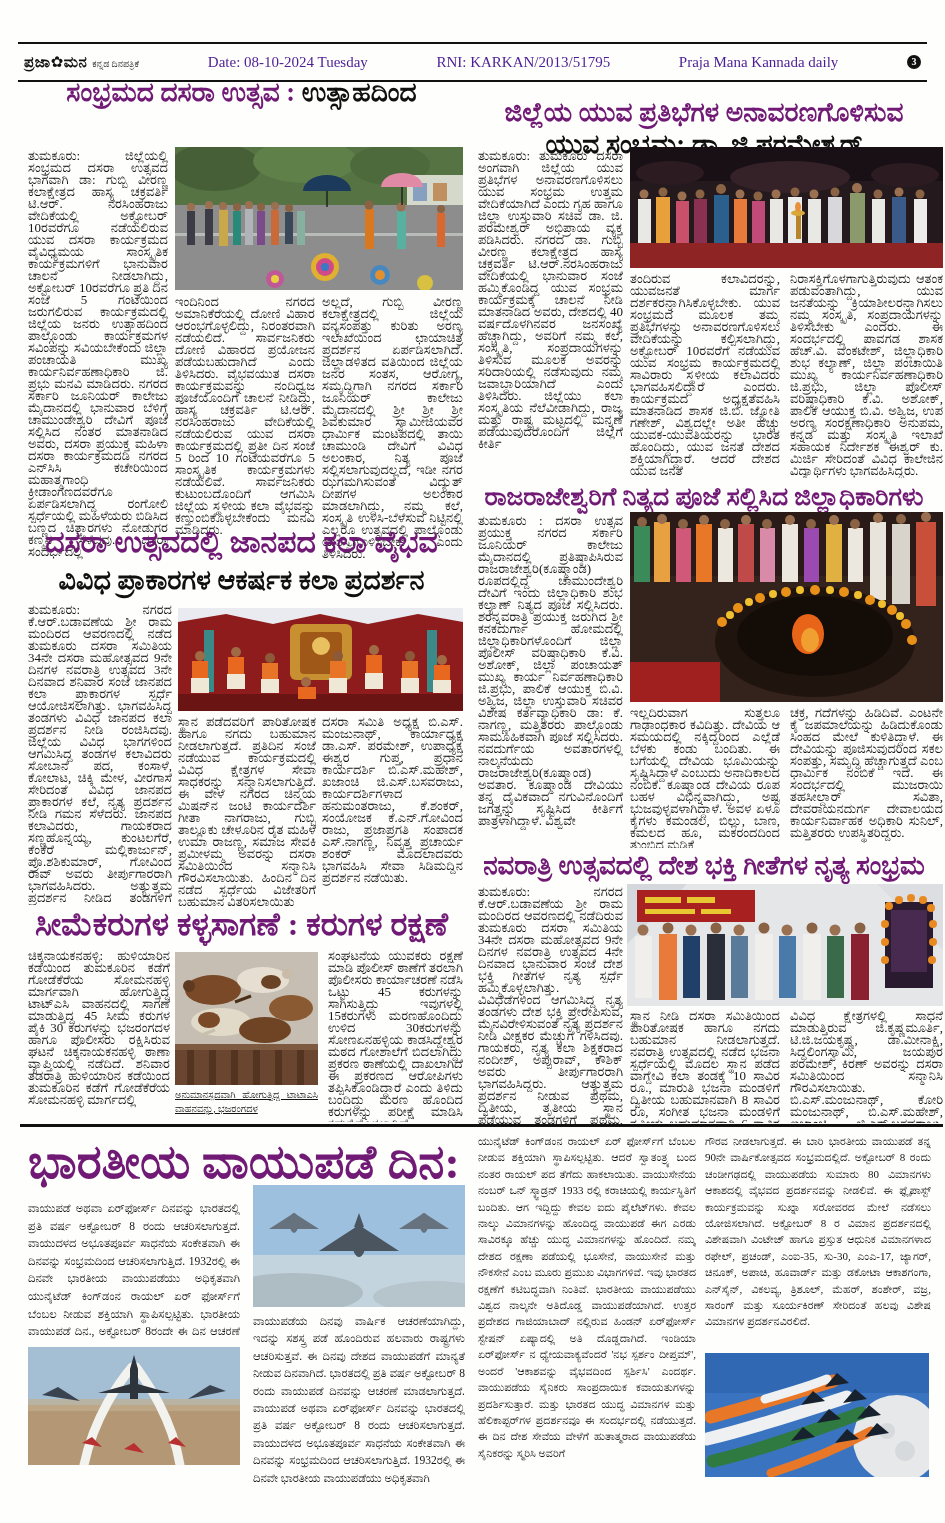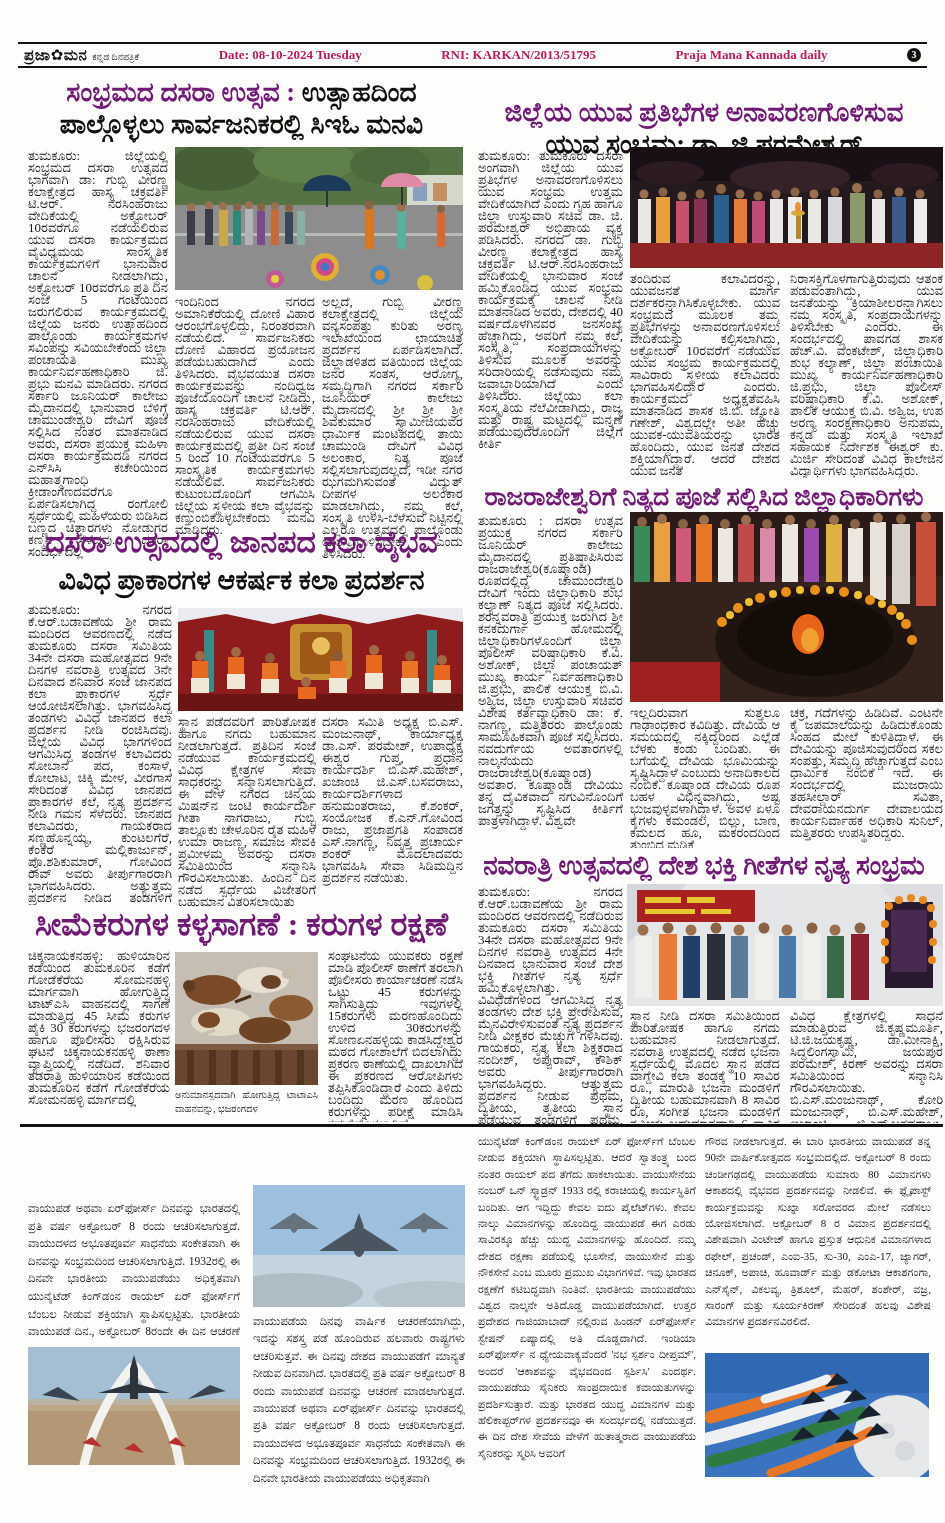--- a/index.html
+++ b/index.html
@@ -1,26 +1,26 @@
 <!DOCTYPE html>
 <html><head>
 <meta charset="utf-8">
 <style>
   html,body{margin:0;padding:0;background:#ffffff;}
   .page{position:relative;width:945px;height:1523px;background:#fefefc;
         font-family:"Liberation Serif","DejaVu Sans",serif;overflow:hidden;}
   .abs{position:absolute;}
   
-  .masthead{left:18px;top:42px;width:909px;height:26px;
+  .masthead{left:18px;top:42px;width:909px;height:40px;
             border-top:2px solid #111;border-bottom:2px solid #111;
             display:flex;align-items:center;justify-content:space-between;
             padding:0 6px;box-sizing:border-box;}
   .logo-main{font-weight:bold;font-size:15px;color:#111;letter-spacing:.5px;}
   .logo-tag{font-size:9.5px;color:#222;margin-left:5px;}
-  .mast-item{font-weight:bold;font-size:13px;color:#be185d;}
+  .mast-item{font-weight:normal;font-size:15px;color:#4c1d95;}
   .page-circle{display:inline-block;width:14px;height:14px;border-radius:50%;
                background:#111;color:#fff;font-size:10px;font-weight:bold;
                text-align:center;line-height:14px;}
   
   .hl{font-weight:bold;text-align:center;color:#101010;}
   .red{color:#701a75;}
   .hl-top{font-size:26.5px;line-height:32px;}
   .hl-mid1{font-size:30px;line-height:36px;}
   .hl-mid2{font-size:27px;line-height:34px;}
   .hl-sub{font-size:25px;line-height:30px;}
@@ -42,21 +42,20 @@
       <span class="logo-main">ಪ್ರಜಾ✿ಮನ</span><span class="logo-tag">ಕನ್ನಡ ದಿನಪತ್ರಿಕೆ</span>
     </span>
     <span class="mast-item">Date: 08-10-2024 Tuesday</span>
     <span class="mast-item">RNI: KARKAN/2013/51795</span>
     <span class="mast-item">Praja Mana Kannada daily</span>
     <span class="page-circle">3</span>
   </div>
 
   <div class="abs hl hl-top" style="left:20px;top:76px;width:443px;height:66px;">
     <span class="red">ಸಂಭ್ರಮದ ದಸರಾ ಉತ್ಸವ : </span><span>ಉತ್ಸಾಹದಿಂದ</span><br>
-    <span>ಪಾಲ್ಗೊಳ್ಳಲು ಸಾರ್ವಜನಿಕರಲ್ಲಿ ಸಿಇಓ ಮನವಿ</span>
   </div>
   <div class="abs photo" style="left:175px;top:147px;width:288px;height:143px;">
     <svg width="288" height="143" viewBox="0 0 288 143">
       <rect width="288" height="143" fill="#8f9490"></rect>
       <rect width="288" height="58" fill="#567344"></rect>
       <ellipse cx="40" cy="20" rx="46" ry="24" fill="#475f36"></ellipse>
       <ellipse cx="130" cy="14" rx="52" ry="22" fill="#60804a"></ellipse>
       <ellipse cx="215" cy="18" rx="40" ry="20" fill="#4c6a3c"></ellipse>
       <rect x="232" y="28" width="56" height="62" fill="#d4d9cc"></rect>
       <rect x="238" y="36" width="14" height="18" fill="#88a0c0"></rect>
@@ -324,21 +323,21 @@
             <rect x="34" y="98" width="7" height="35"></rect>
           <rect x="56" y="98" width="7" height="35"></rect>
             <rect x="78" y="98" width="7" height="35"></rect>
           <rect x="100" y="98" width="7" height="35"></rect>
             <rect x="122" y="98" width="7" height="35"></rect>
         </g>
       </g>
     </svg>
   </div>
   <div class="abs bt" style="left:28px;top:950px;width:142px;height:172px;">ಚಿಕ್ಕನಾಯಕನಹಳ್ಳಿ: ಹುಳಿಯಾರಿನ ಕಡೆಯಿಂದ ತುಮಕೂರಿನ ಕಡೆಗೆ ಗೋಡೆಕೆರೆಯ ಸೋಮನಹಳ್ಳಿ ಮಾರ್ಗವಾಗಿ ಹೋಗುತ್ತಿದ್ದ ಟಾಟ್‌ಎಸಿ ವಾಹನದಲ್ಲಿ ಸಾಗಣೆ ಮಾಡುತ್ತಿದ್ದ 45 ಸೀಮೆ ಕರುಗಳ ಪೈಕಿ 30 ಕರುಗಳನ್ನು ಭಜರಂಗದಳ ಹಾಗೂ ಪೊಲೀಸರು ರಕ್ಷಿಸಿರುವ ಘಟನೆ ಚಿಕ್ಕನಾಯಕನಹಳ್ಳಿ ಠಾಣಾ ವ್ಯಾಪ್ತಿಯಲ್ಲಿ ನಡೆದಿದೆ. ಶನಿವಾರ ತಡರಾತ್ರಿ ಹುಳಿಯಾರಿನ ಕಡೆಯಿಂದ ತುಮಕೂರಿನ ಕಡೆಗೆ ಗೋಡೆಕೆರೆಯ ಸೋಮನಹಳ್ಳಿ ಮಾರ್ಗದಲ್ಲಿ</div>
-  <div class="abs bt" style="left:175px;top:1088px;width:143px;height:34px;font-size:9.8px;line-height:14px;">ಅನುಮಾನಸ್ಪದವಾಗಿ ಹೋಗುತ್ತಿದ್ದ ಟಾಟಾಎಸಿ ವಾಹನವನ್ನು, ಭಜರಂಗದಳ</div>
+  <div class="abs bt" style="left:175px;top:1088px;width:143px;height:34px;font-size:9.8px;line-height:14px;text-decoration:underline;">ಅನುಮಾನಸ್ಪದವಾಗಿ ಹೋಗುತ್ತಿದ್ದ ಟಾಟಾಎಸಿ ವಾಹನವನ್ನು, ಭಜರಂಗದಳ</div>
   <div class="abs bt" style="left:328px;top:950px;width:135px;height:172px;">ಸಂಘಟನೆಯ ಯುವಕರು ರಕ್ಷಣೆ ಮಾಡಿ ಪೊಲೀಸ್ ಠಾಣೆಗೆ ತರಲಾಗಿ ಪೊಲೀಸರು ಕಾರ್ಯಾಚರಣೆ ನಡೆಸಿ ಒಟ್ಟು 45 ಕರುಗಳನ್ನು ಸಾಗಿಸುತ್ತಿದ್ದು ಇವುಗಳಲ್ಲಿ 15ಕರುಗಳು ಮರಣಹೊಂದಿದ್ದು ಉಳಿದ 30ಕರುಗಳನ್ನು ಸೋಣಏನಹಳ್ಳಿಯ ಕಾಡಸಿದ್ದೇಶ್ವರ ಮಠದ ಗೋಶಾಲೆಗೆ ಬಿದಲಾಗಿದ್ದು ಪ್ರಕರಣ ಠಾಣೆಯಲ್ಲಿ ದಾಖಲಾಗಿದೆ ಈ ಪ್ರಕರಣದ ಆರೋಪಿಗಳು ತಪ್ಪಿಸಿಕೊಂಡಿದ್ದಾರೆ ಎಂದು ತಿಳಿದು ಬಂದಿದ್ದು ಮರಣ ಹೊಂದಿದ ಕರುಗಳನ್ನು ಪರೀಕ್ಷೆ ಮಾಡಿಸಿ ಕ್ರಮಕೈಗೊಳ್ಳಲಾಗಿದೆ.</div>
 
   <div class="abs hl hl-sub red" style="left:478px;top:851px;width:452px;height:30px;font-size:26px;">ನವರಾತ್ರಿ ಉತ್ಸವದಲ್ಲಿ ದೇಶ ಭಕ್ತಿ ಗೀತೆಗಳ ನೃತ್ಯ ಸಂಭ್ರಮ</div>
   <div class="abs photo" style="left:627px;top:884px;width:316px;height:122px;">
     <svg width="316" height="122" viewBox="0 0 316 122">
       <rect width="316" height="122" fill="#e4e6e8"></rect>
       <polygon points="0,0 60,0 0,60" fill="#d4d8dc"></polygon>
       <polygon points="316,0 250,0 316,66" fill="#dcdee2"></polygon>
       <rect x="10" y="6" width="118" height="32" fill="#a82020"></rect>
       <g fill="#e8c830">
@@ -387,20 +386,21 @@
         </g>
       </g>
     </svg>
   </div>
   <div class="abs bt" style="left:478px;top:886px;width:145px;height:239px;">ತುಮಕೂರು: ನಗರದ ಕೆ.ಆರ್.ಬಡಾವಣೆಯ ಶ್ರೀ ರಾಮ ಮಂದಿರದ ಆವರಣದಲ್ಲಿ ನಡೆದಿರುವ ತುಮಕೂರು ದಸರಾ ಸಮಿತಿಯ 34ನೇ ದಸರಾ ಮಹೋತ್ಸವದ 9ನೇ ದಿನಗಳ ನವರಾತ್ರಿ ಉತ್ಸವದ 4ನೇ ದಿನವಾದ ಭಾನುವಾರ ಸಂಜೆ ದೇಶ ಭಕ್ತಿ ಗೀತೆಗಳ ನೃತ್ಯ ಸ್ಪರ್ಧೆ ಹಮ್ಮಿಕೊಳ್ಳಲಾಗಿತ್ತು. ವಿವಿಧೆಡೆಗಳಿಂದ ಆಗಮಿಸಿದ್ದ ನೃತ್ಯ ತಂಡಗಳು ದೇಶ ಭಕ್ತಿ ಪ್ರೇರೇಪಿಸುವ, ಮೈನವಿರೇಳಿಸುವಂತೆ ನೃತ್ಯ ಪ್ರದರ್ಶನ ನೀಡಿ ವೀಕ್ಷಕರ ಮೆಚ್ಚುಗೆ ಗಳಿಸಿದವು. ಗಾಯಕರು, ನೃತ್ಯ ಕಲಾ ಶಿಕ್ಷಕರಾದ ನಂದೀಶ್, ಅಪ್ಪುರಾವ್, ಕೌಶಿಕ್ ಅವರು ತೀರ್ಪುಗಾರರಾಗಿ ಭಾಗವಹಿಸಿದ್ದರು. ಆತ್ಯುತ್ತಮ ಪ್ರದರ್ಶನ ನೀಡುವ ಪ್ರಥಮ, ದ್ವಿತೀಯ, ತೃತೀಯ ಸ್ಥಾನ ಪಡೆಯುವ ತಂಡಗಳಿಗೆ ಪ್ರಥಮ, ದ್ವಿತೀಯ, ತೃತೀಯ</div>
   <div class="abs bt" style="left:630px;top:1010px;width:150px;height:113px;">ಸ್ಥಾನ ನೀಡಿ ದಸರಾ ಸಮಿತಿಯಿಂದ ಪಾರಿತೋಷಕ ಹಾಗೂ ನಗದು ಬಹುಮಾನ ನೀಡಲಾಗುತ್ತದೆ. ನವರಾತ್ರಿ ಉತ್ಸವದಲ್ಲಿ ನಡೆದ ಭಜನಾ ಸ್ಪರ್ಧೆಯಲ್ಲಿ ಮೊದಲ ಸ್ಥಾನ ಪಡೆದ ವಾಗ್ದೇವಿ ಕಲಾ ತಂಡಕ್ಕೆ 10 ಸಾವಿರ ರೂ., ಮಾರುತಿ ಭಜನಾ ಮಂಡಳಿಗೆ ದ್ವಿತೀಯ ಬಹುಮಾನವಾಗಿ 8 ಸಾವಿರ ರೂ, ಸಂಗೀತ ಭಜನಾ ಮಂಡಳಿಗೆ ತೃತೀಯ ಬಹುಮಾನವಾಗಿ 6 ಸಾವಿರ ರೂ. ನಗದು ಬಹುಮಾನ ಹಾಗು ಪಾರಿತೋಷಕ ವಿತರಿಸಲಾಯಿತು. ಈ ವೇಳೆ</div>
   <div class="abs bt" style="left:790px;top:1010px;width:153px;height:113px;">ವಿವಿಧ ಕ್ಷೇತ್ರಗಳಲ್ಲಿ ಸಾಧನೆ ಮಾಡುತ್ತಿರುವ ಜಿ.ಕೃಷ್ಣಮೂರ್ತಿ, ಟಿ.ಜಿ.ಜಯಕೃಷ್ಣ, ಡಾ.ಮೀನಾಕ್ಷಿ, ಸಿದ್ದಲಿಂಗಸ್ವಾಮಿ, ಜಯಪುರ ಪರಮೇಶ್, ಕಿರಣ್ ಅವರನ್ನು ದಸರಾ ಸಮಿತಿಯಿಂದ ಸನ್ಮಾನಿಸಿ ಗೌರವಿಸಲಾಯಿತು. ಬಿ.ಎಸ್.ಮಂಜುನಾಥ್, ಕೋರಿ ಮಂಜುನಾಥ್, ಬಿ.ಎಸ್.ಮಹೇಶ್, ಖಜಾಂಚಿ ಜಿ.ಎಸ್.ಬಸವರಾಜು, ಕೆ.ಎನ್.ಗೋವಿಂದರಾವ್, ಹನುಮಂತರಾಜು, ಕೆ.ಶಂಕರ್ ಸೇರಿದಂತೆ ಸಮಿತಿ ಪದಾಧಿ ಕಾರಿಗಳು ಭಾಗವಹಿಸಿದ್ದರು.</div>
 
   <div class="abs rule" style="left:20px;top:1124px;width:923px;height:2.5px;"></div>
 
+  <div class="abs hl hl-air red" style="left:28px;top:1132px;width:440px;height:62px;">ಭಾರತೀಯ ವಾಯುಪಡೆ ದಿನ:</div>
   <div class="abs bt" style="left:28px;top:1200px;width:212px;height:142px;font-size:11.5px;line-height:17.6px;">ವಾಯುಪಡೆ ಅಥವಾ ಏರ್‌ಫೋರ್ಸ್ ದಿನವನ್ನು ಭಾರತದಲ್ಲಿ ಪ್ರತಿ ವರ್ಷ ಅಕ್ಟೋಬರ್ 8 ರಂದು ಆಚರಿಸಲಾಗುತ್ತದೆ. ವಾಯುದಳದ ಅಭೂತಪೂರ್ವ ಸಾಧನೆಯ ಸಂಕೇತವಾಗಿ ಈ ದಿನವನ್ನು ಸಂಭ್ರಮದಿಂದ ಆಚರಿಸಲಾಗುತ್ತಿದೆ. 1932ರಲ್ಲಿ ಈ ದಿನವೇ ಭಾರತೀಯ ವಾಯುಪಡೆಯು ಅಧಿಕೃತವಾಗಿ ಯುನೈಟೆಡ್ ಕಿಂಗ್‌ಡಂನ ರಾಯಲ್ ಏರ್ ಫೋರ್ಸ್‌ಗೆ ಬೆಂಬಲ ನೀಡುವ ಶಕ್ತಿಯಾಗಿ ಸ್ಥಾಪಿಸಲ್ಪಟ್ಟಿತು. ಭಾರತೀಯ ವಾಯುಪಡೆ ದಿನ., ಅಕ್ಟೋಬರ್ 8ರಂದೇ ಈ ದಿನ ಆಚರಣೆ ಏಕೆ.? ಇಲ್ಲಿದೆ ಮಾಹಿತಿ ವಾಯುಪಡೆ ದಿನ ಅಥವಾ ಏರ್‌ಫೋರ್ಸ್ ದಿನ.</div>
   <div class="abs photo" style="left:28px;top:1347px;width:212px;height:118px;">
     <svg width="212" height="118" viewBox="0 0 212 118">
       <rect width="212" height="118" fill="#a4bed4"></rect>
       <rect y="58" width="212" height="60" fill="#b49876"></rect>
       <rect y="52" width="212" height="12" fill="#c2ae8e" opacity="0.7"></rect>
       <path d="M56 118 C66 70 92 34 104 20" stroke="#f2f2ee" stroke-width="9" fill="none" stroke-linecap="round"></path>
       <path d="M152 118 C144 70 118 34 108 20" stroke="#f2f2ee" stroke-width="9" fill="none" stroke-linecap="round"></path>
       <g fill="#2e343c">
         <rect x="102" y="22" width="8" height="30"></rect>

